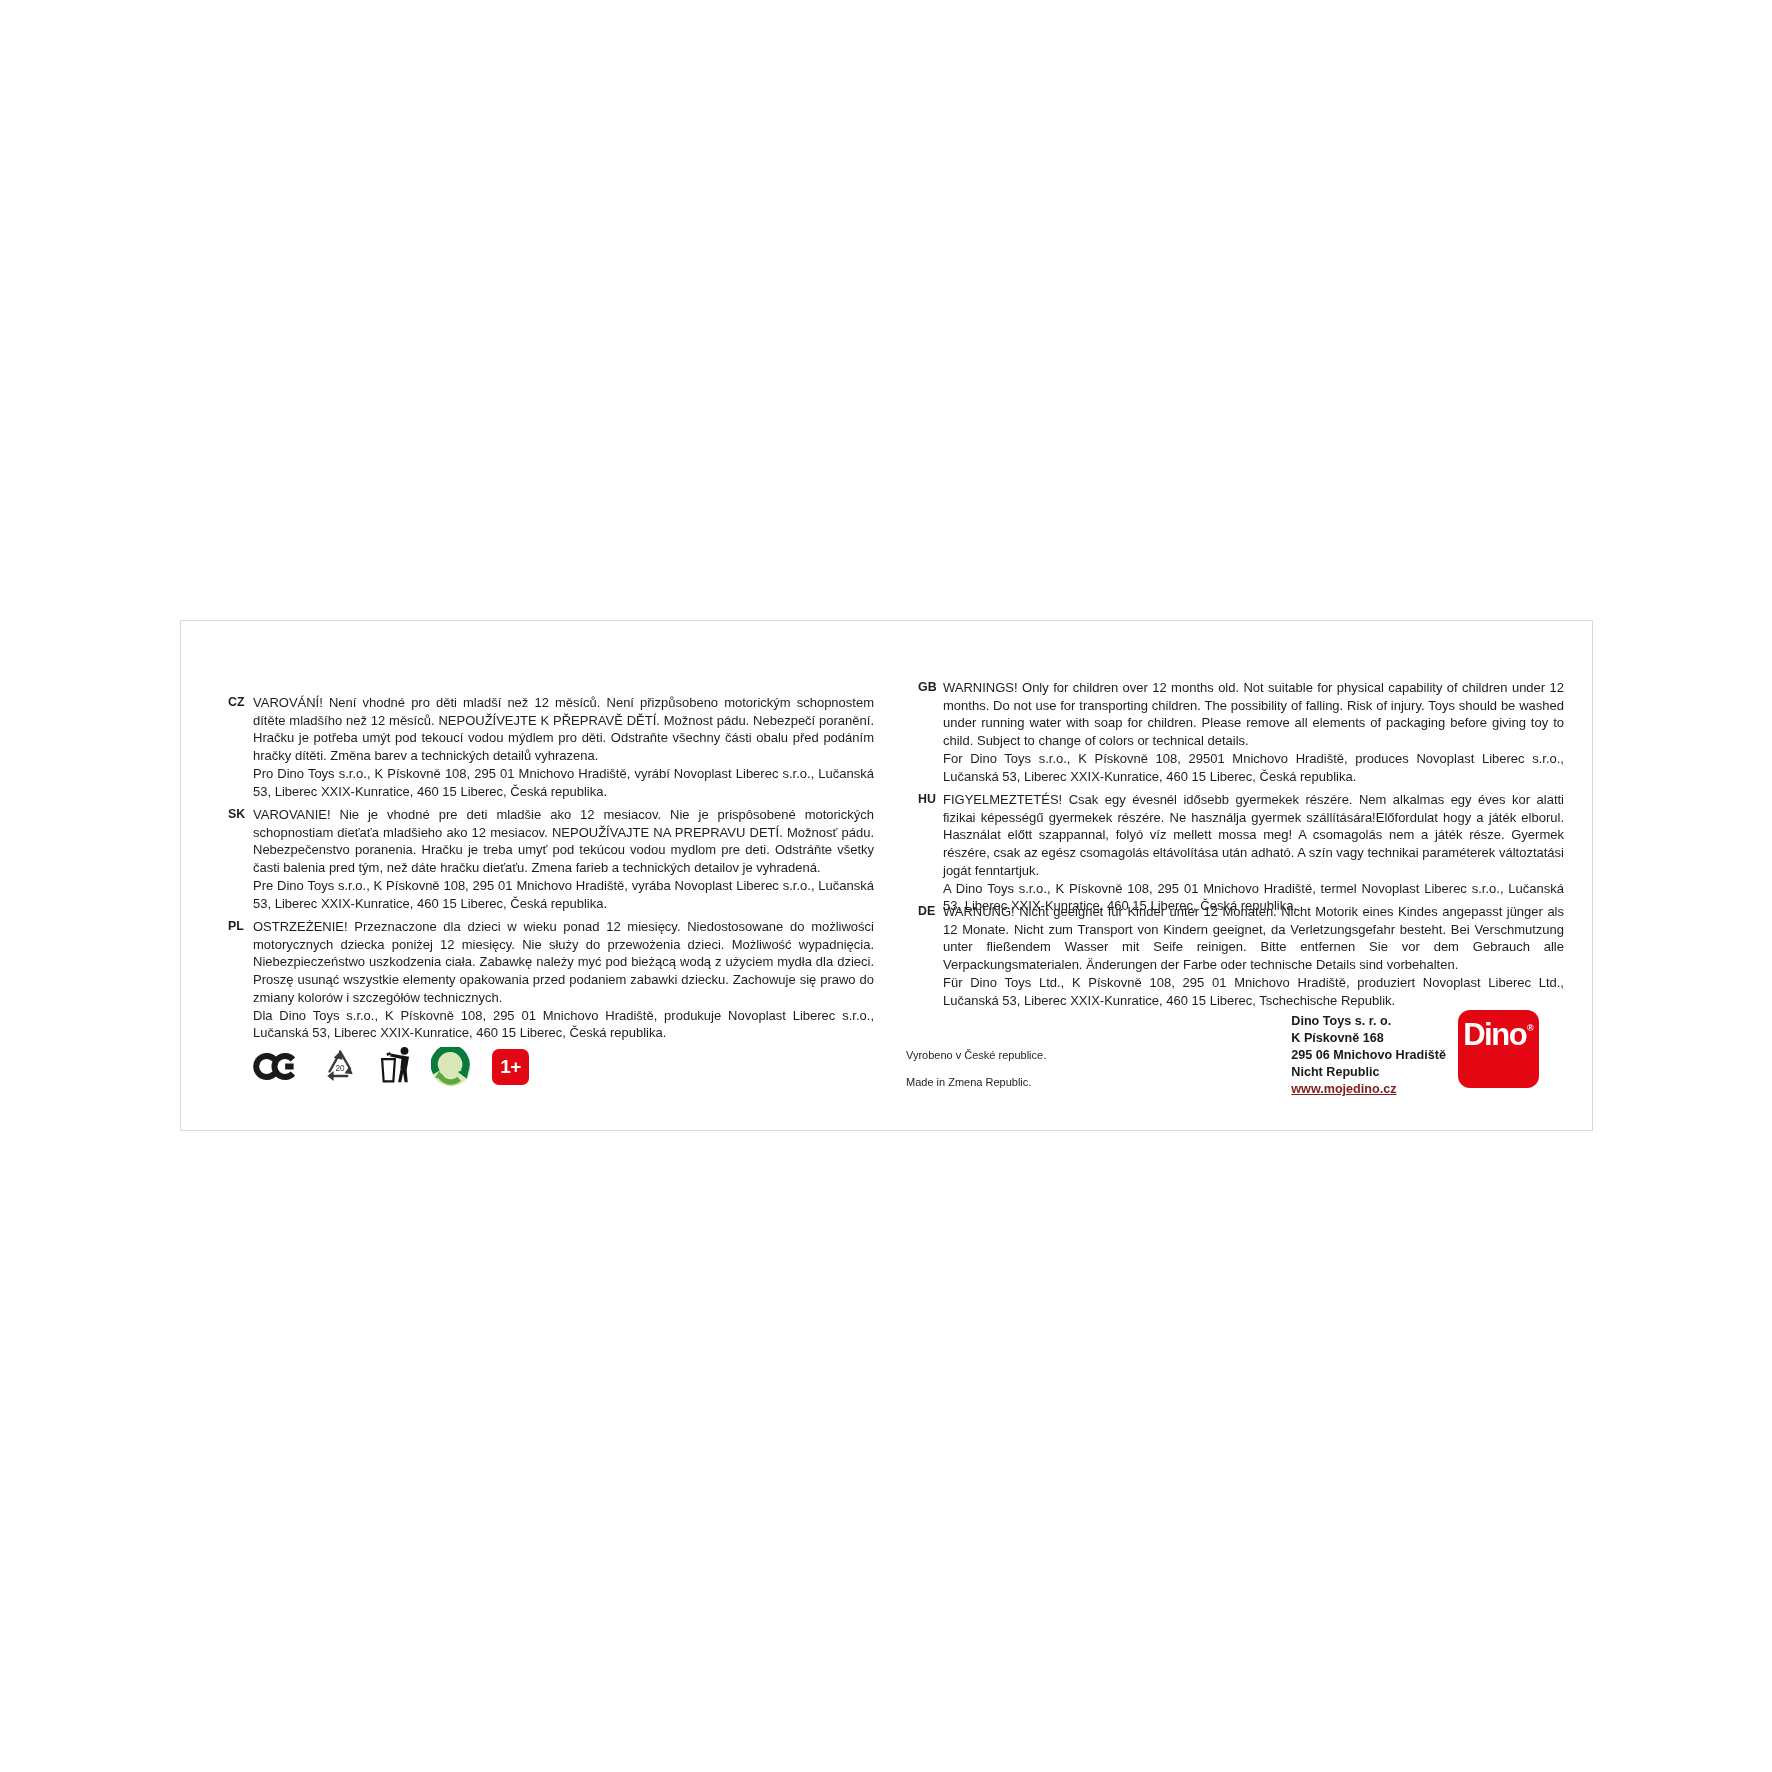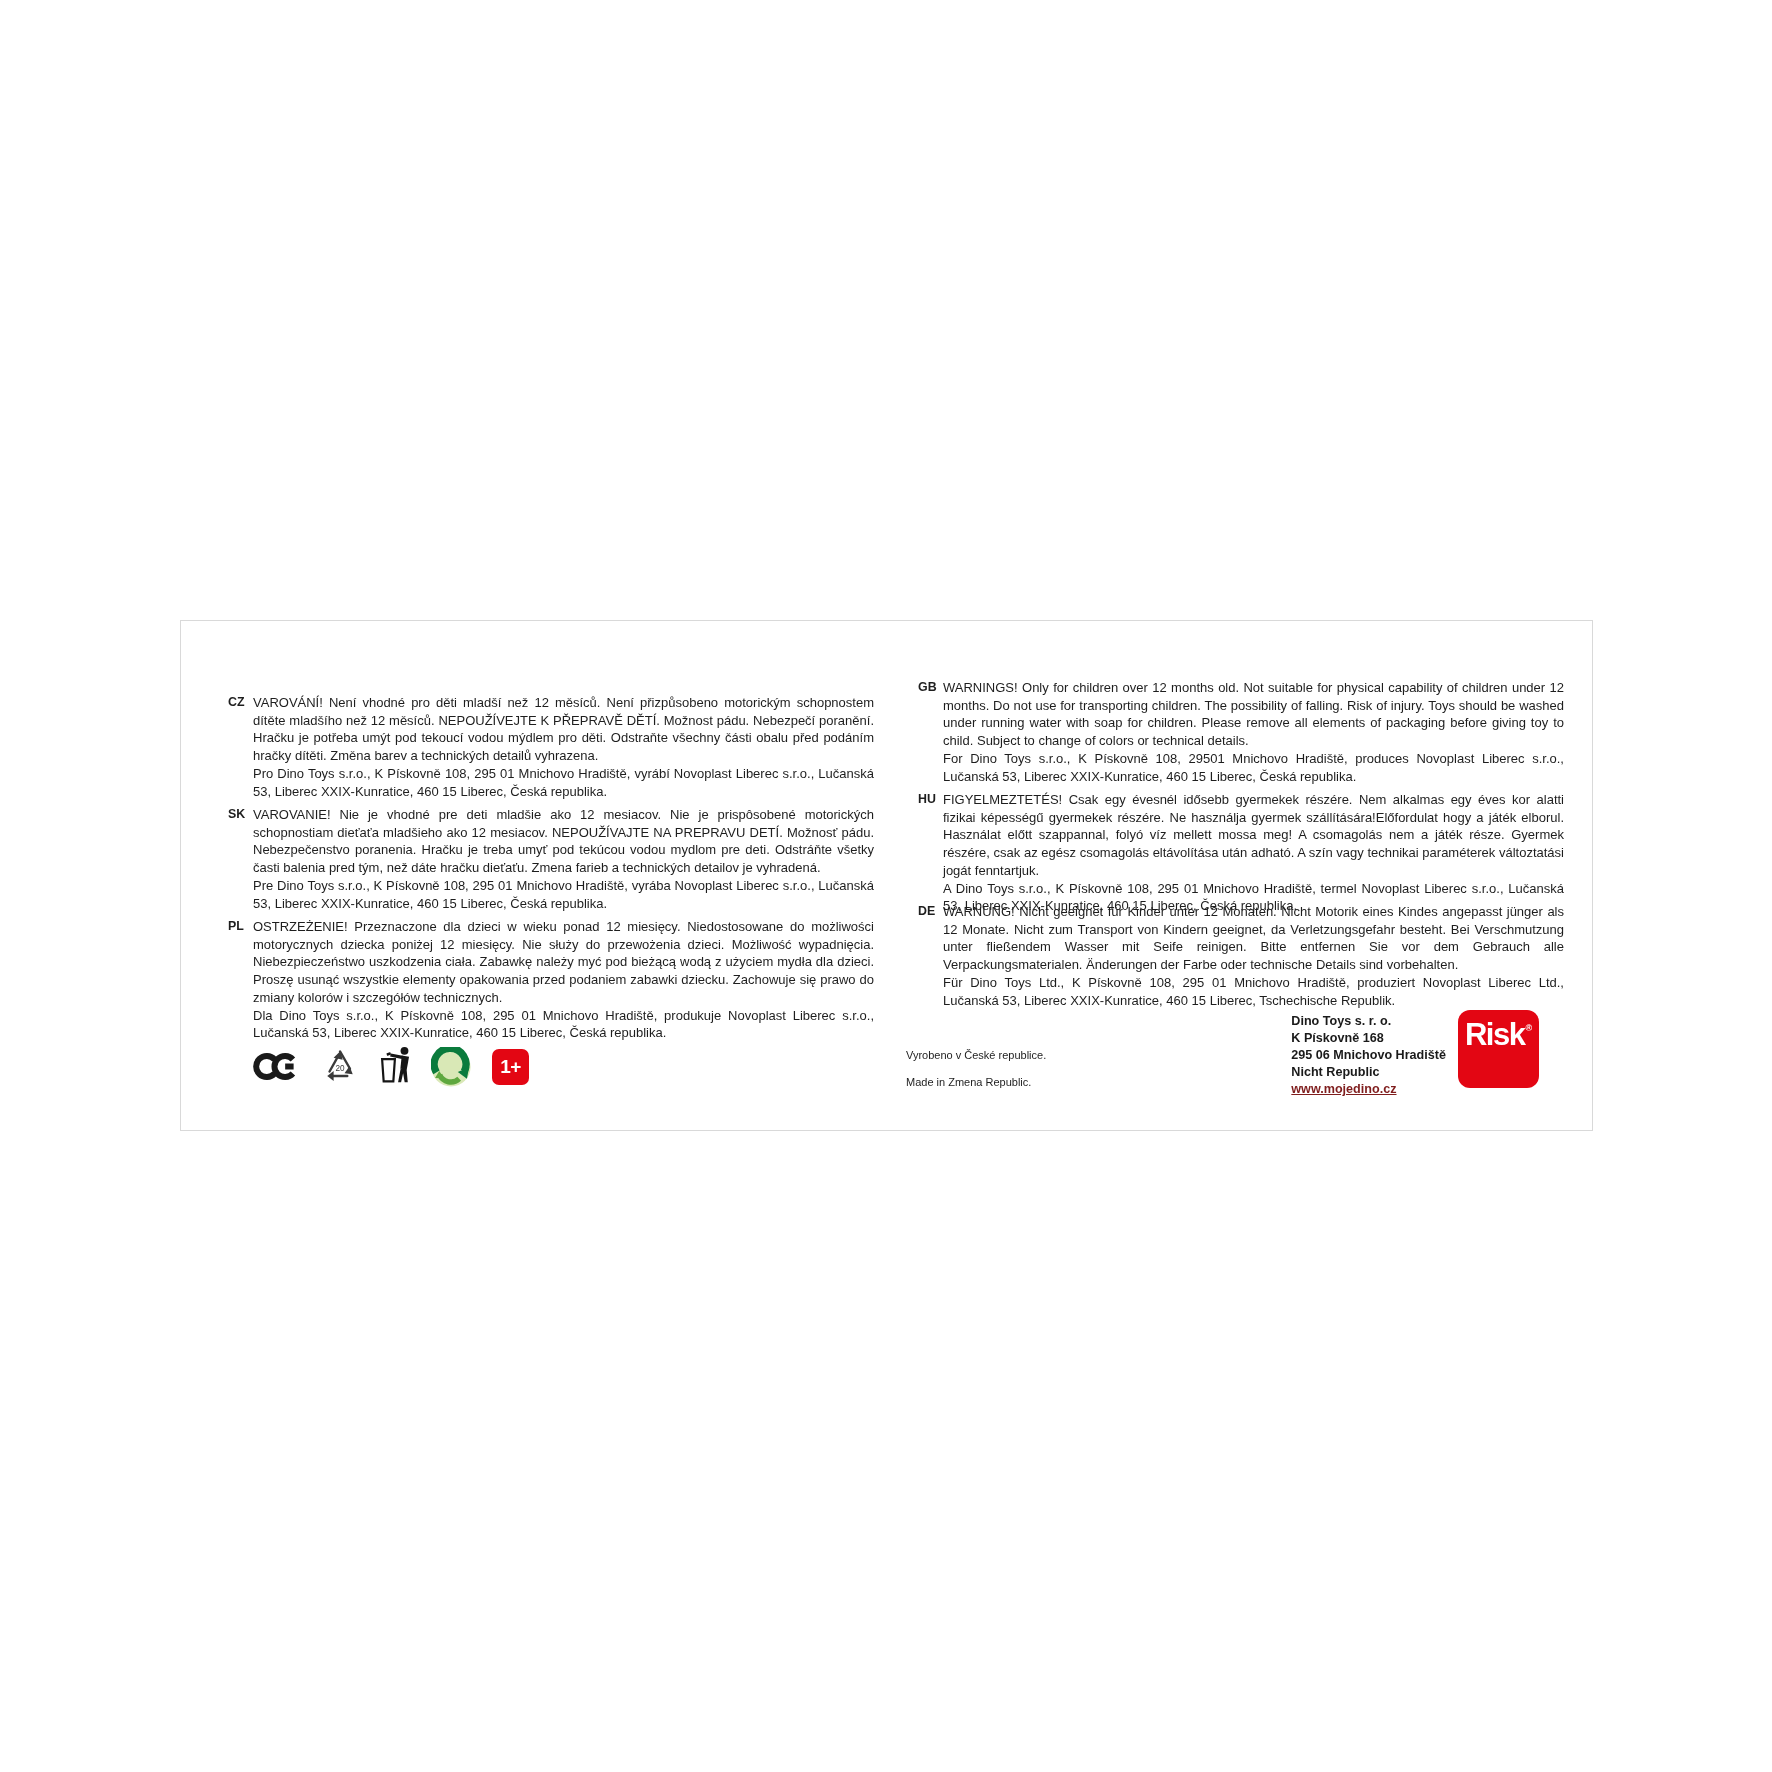--- a/index.html
+++ b/index.html
@@ -136,16 +136,16 @@
 
   <div class="company">
     <div>Dino Toys s. r. o.</div>
     <div>K Pískovně 168</div>
     <div>295 06 Mnichovo Hradiště</div>
     <div>Nicht Republic</div>
     <div class="web">www.mojedino.cz</div>
   </div>
 
   <div class="dino-logo">
-    <div class="dino-word"><span>Risk</span><span class="dino-reg">®</span></div>
+    <div class="dino-word"><span>Dino</span><span class="dino-reg">®</span></div>
   </div>
 
 </div>
 
 </body></html>

